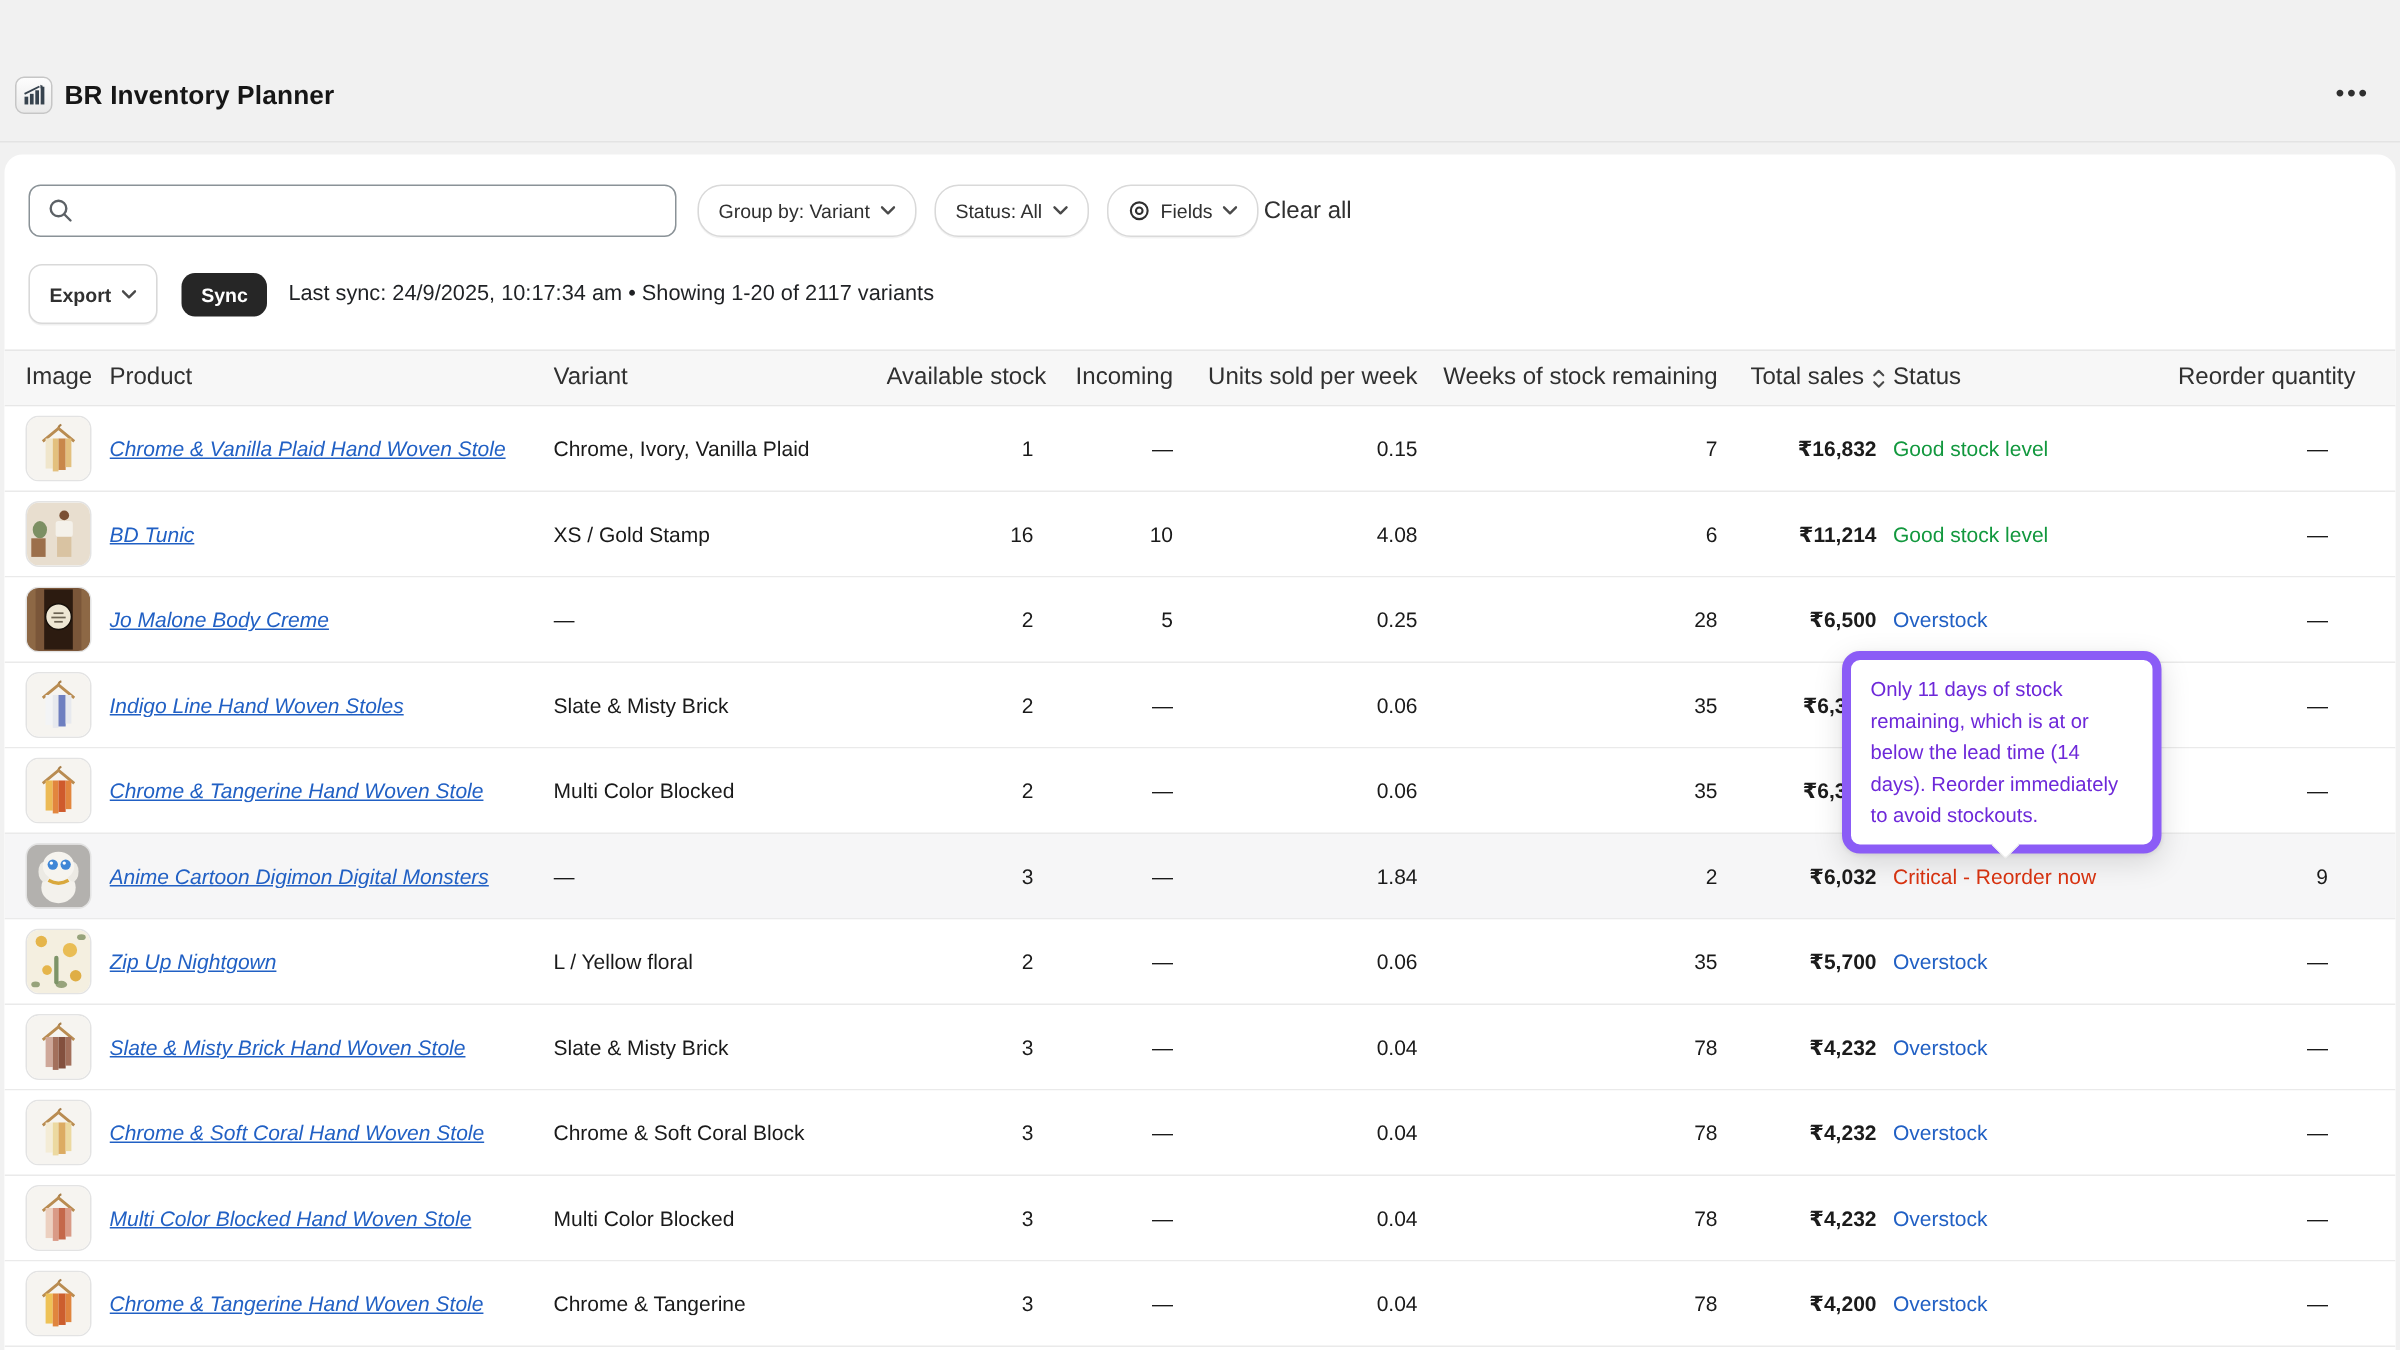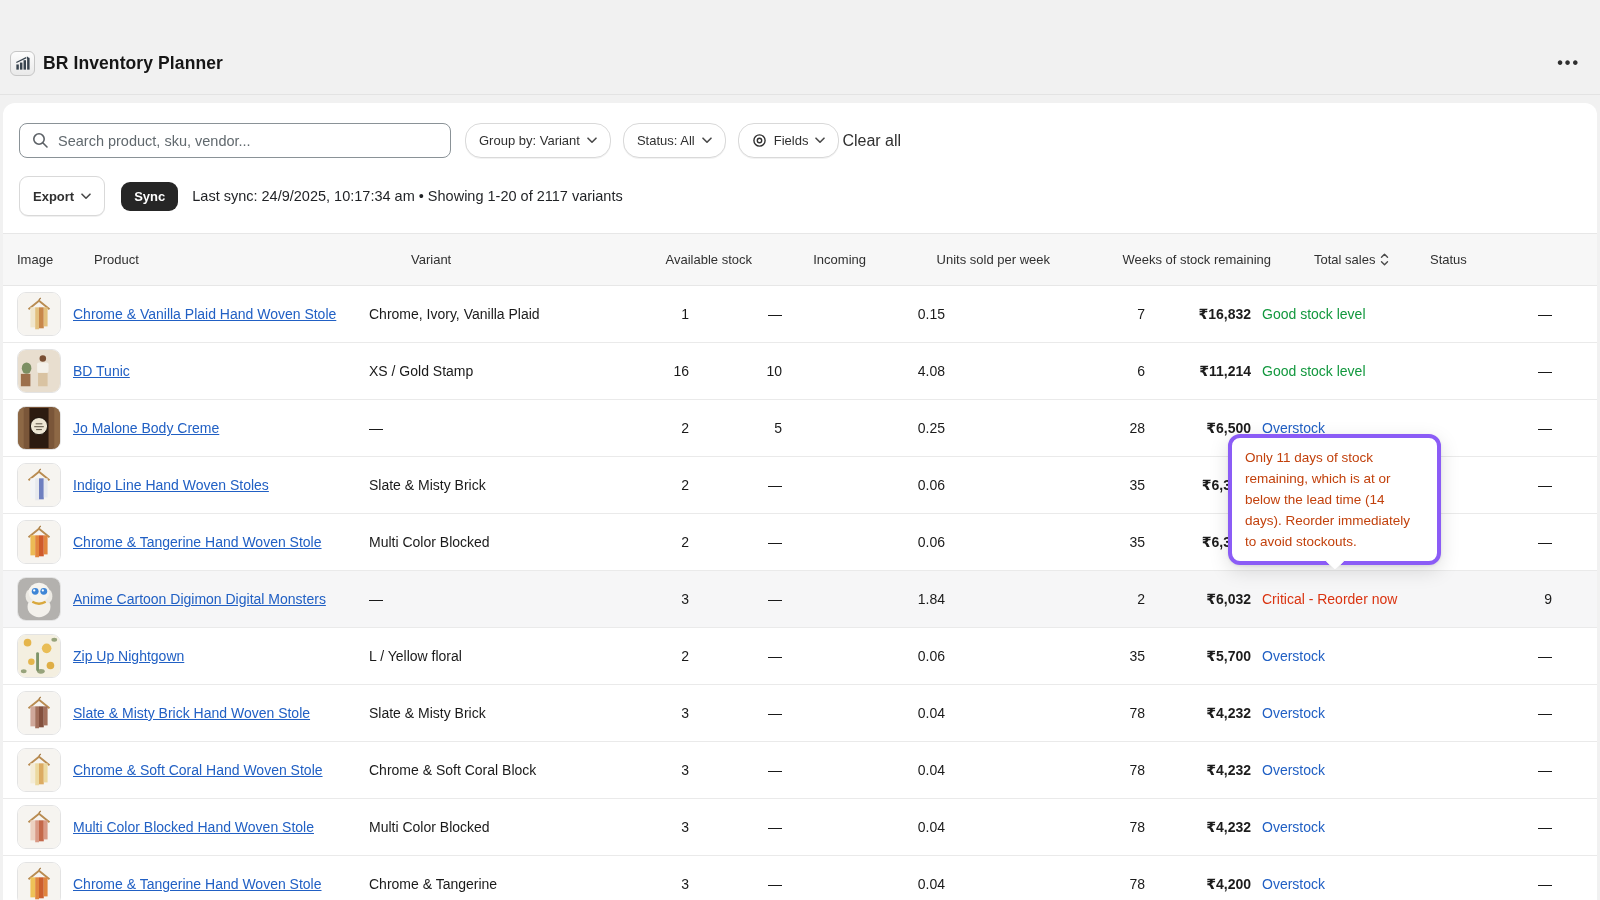--- a/index.html
+++ b/index.html
@@ -39,48 +39,48 @@
                 color:#303030; box-shadow:0 1px 0 rgba(0,0,0,.06); cursor:pointer; }
   .btn-sync { height:29px; border:none; border-radius:9px; background:#262626; color:#fff;
               font-size:13px; font-weight:600; padding:0 13px; margin-left:16px; cursor:pointer;
               font-family:inherit; }
   .sync-info { font-size:14.5px; color:#1f2124; margin-left:14px; }
 
   
   .table { margin-top:17px; }
   .thead, .trow { display:grid; align-items:center;
     grid-template-columns:70px 296px 222px 109px 93px 163px 200px 106px 190px 145px; }
-  .thead { height:53px; background:#f7f7f7; border-top:1px solid #e7e7e7; border-bottom:1px solid #e7e7e7;
-           font-size:13px; font-weight:500; color:#303030;gap:21px; }
+  .thead { height:38px; background:#f7f7f7; border-top:1px solid #e7e7e7; border-bottom:1px solid #e7e7e7;
+           font-size:16px; font-weight:500; color:#303030; }
   .trow { height:57px; border-bottom:1px solid #eaeaea; font-size:14px; color:#1a1a1a; background:#fff; }
   .trow.hl { background:#f6f6f7; }
   .c, .hc { padding:0; overflow:hidden; white-space:nowrap; }
   .num { text-align:right; padding-right:11px; }
   .c-img { padding-left:14px; display:flex; align-items:center; }
   .h-img { padding-left:14px; }
   .c-re, .h-re { padding-right:45px; }
   .cut { padding-right:31px; }
-  .c-prod a { color:#2160c4; text-decoration:underline; cursor:pointer; }
+  .c-prod a { color:#2160c4; text-decoration:underline; cursor:pointer;font-style:italic; }
   .c-total b { font-weight:700; color:#1c1c1c; }
   .h-total { display:flex; align-items:center; gap:5px; padding-left:11px; cursor:pointer; }
   .c-status { font-size:14px; }
   .c-status span { cursor:pointer; }
   .thumb { width:44px; height:44px; border-radius:9px; border:1px solid #e3e3e3; display:block; }
   .thumb-part { width:44px; height:15px; border-radius:9px 9px 0 0; background:#d9d7d3;
                 border:1px solid #e3e3e3; border-bottom:none; position:relative; }
   .thumb-part::after { content:""; position:absolute; left:19px; top:8px; width:6px; height:5px;
                         background:#8b8780; border-radius:1px; }
   .trow.partial { height:24px; border-bottom:none; align-items:end; }
   .trow.partial .c-img { align-items:flex-end; height:100%; }
 
   
   .tooltip { position:absolute; left:1225px; top:331px; width:213px; background:#fff;
-             border:4px solid #8b5cf6; border-radius:12px; padding:9px 13px;
+             border:6px solid #8b5cf6; border-radius:12px; padding:9px 13px;
              box-shadow:0 6px 20px rgba(0,0,0,.13),0 1px 3px rgba(0,0,0,.08);
-             font-size:13.5px; line-height:21px; color:#c2410c; white-space:pre-line; z-index:6; }
+             font-size:13.5px; line-height:21px; color:#6d28d9; white-space:pre-line; z-index:6; }
   .tooltip::after { content:""; position:absolute; left:96px; bottom:-7px; width:13px; height:13px;
              background:#fff; transform:rotate(45deg); border-right:1px solid #ececec;
              border-bottom:1px solid #ececec; border-radius:2px; }
 
   .bottom-strip { height:19px; background:#f1f1f1; }
   svg { display:block; }
 </style>
 </head>
 <body>
 
@@ -103,21 +103,20 @@
 
   <div class="controls">
     <div class="row1">
       <div class="search">
         <span>
           <svg width="17" height="17" viewBox="0 0 17 17">
             <circle cx="7" cy="7" r="5.2" stroke="#5c6166" stroke-width="1.6" fill="none"></circle>
             <path d="M11 11 L15 15" stroke="#5c6166" stroke-width="1.6" stroke-linecap="round"></path>
           </svg>
         </span>
-        <input type="text" placeholder="Search product, sku, vendor..." style="">
       </div>
 
       <div class="pill pill-first">
         <span>Group by: Variant</span>
         <svg width="10" height="7" viewBox="0 0 10 7">
           <path d="M1 1.2 L5 5.2 L9 1.2" stroke="#4a4a4a" stroke-width="1.6" fill="none" stroke-linecap="round" stroke-linejoin="round"></path>
         </svg>
       </div>
 
       <div class="pill">

